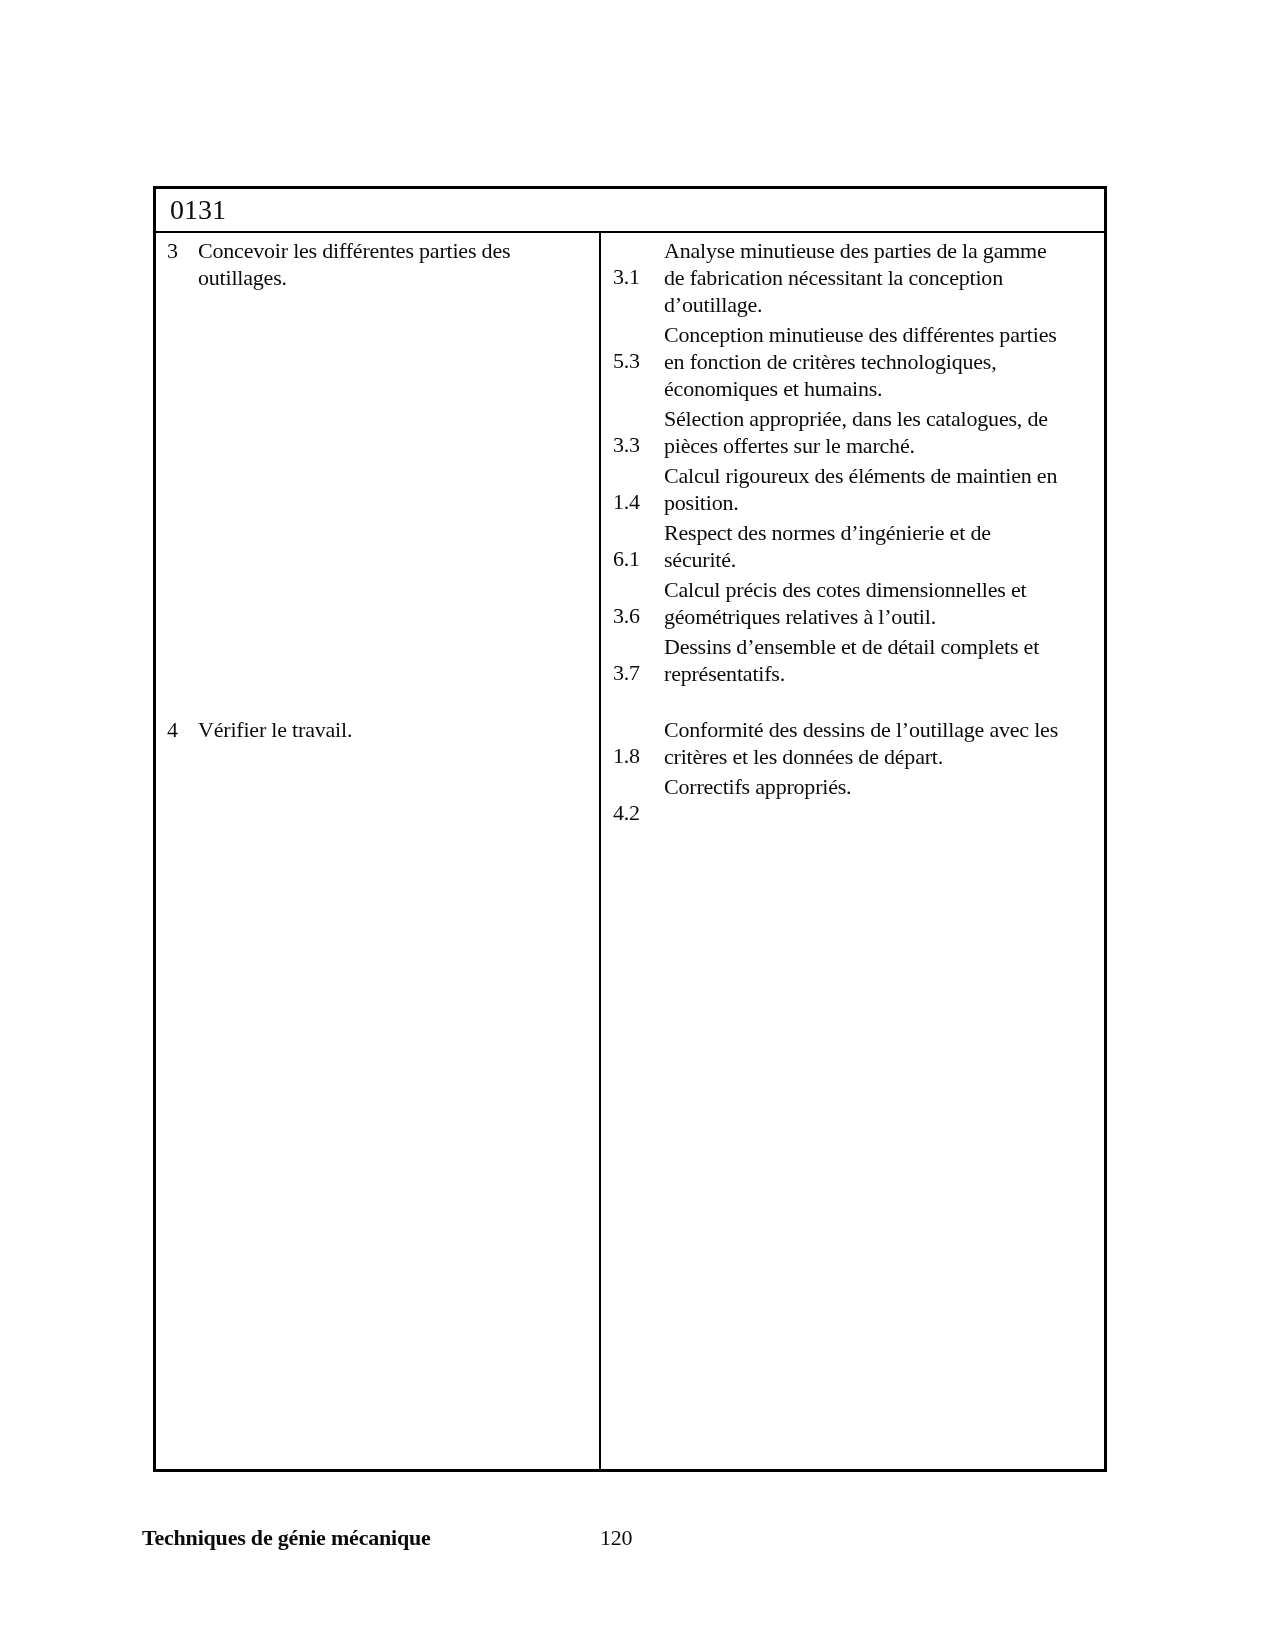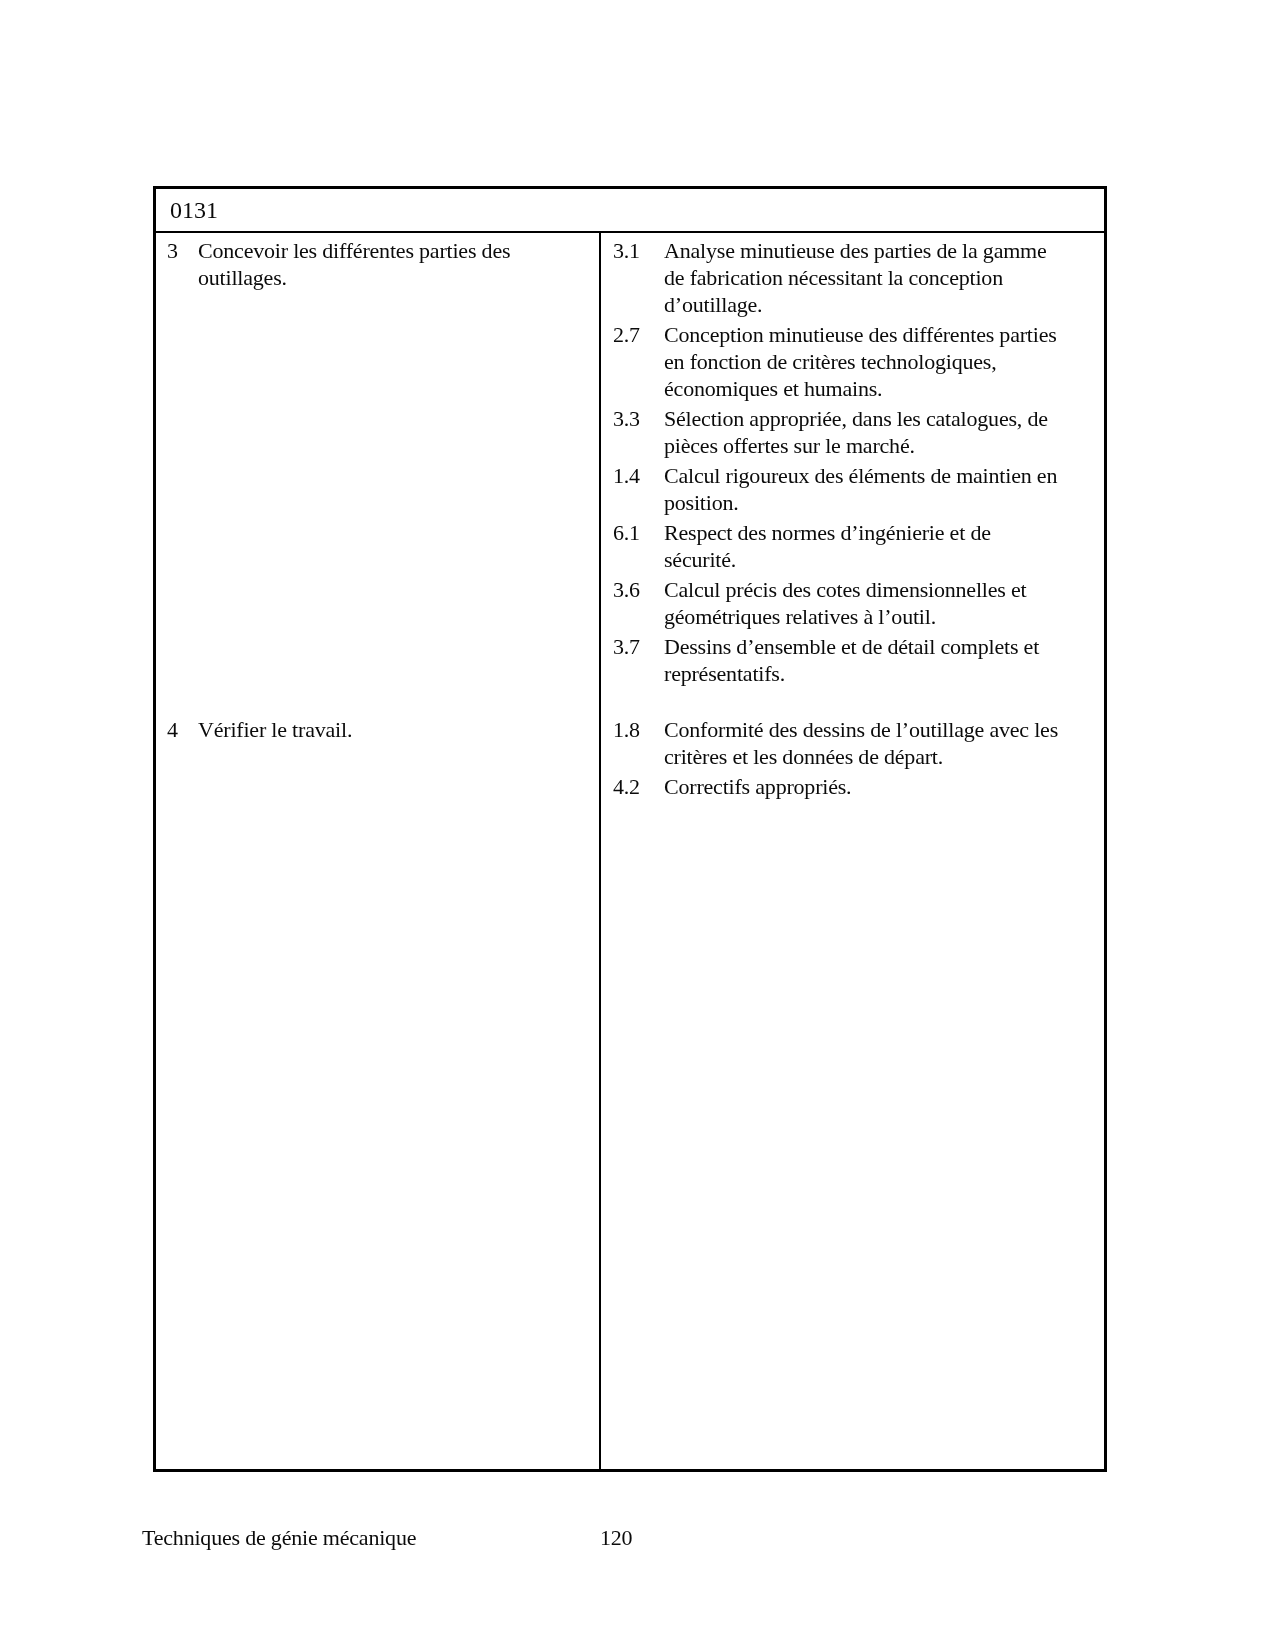--- a/index.html
+++ b/index.html
@@ -8,32 +8,32 @@
     font-family:"Liberation Serif","DejaVu Serif",serif;
     color:#0b0b0b;font-size:22px;line-height:27px;letter-spacing:-0.2px;
     margin:0 auto;overflow:hidden;
   }
   .ctable{
     position:absolute;left:153px;top:186px;width:954px;height:1286px;
     border:3px solid #000;box-sizing:border-box;background:#fff;
   }
   .thead{
     height:44px;border-bottom:2px solid #000;box-sizing:border-box;
-    padding:5px 0 0 14px;font-size:24px;line-height:32px;letter-spacing:0;
+    padding:5px 0 0 14px;font-size:28px;line-height:32px;letter-spacing:0;
   }
   .tbody{position:relative;height:1237px;}
   .vline{position:absolute;left:443px;top:0;bottom:0;width:2px;background:#000;}
   .trow{display:grid;grid-template-columns:445px 1fr;padding-top:4px;align-items:start;}
   .trow.row2{margin-top:22px;}
   .obj{display:flex;margin-bottom:3px;}
   .cell-left .num{flex:0 0 31px;padding-left:11px;}
   .cell-right{padding-right:8px;}
-  .cell-right .num{flex:0 0 51px;padding-left:12px;}
+  .cell-right .num{flex:0 0 51px;padding-left:12px;margin-top:26px;}
   .txt{white-space:pre;}
-  .footer-title{position:absolute;left:142px;top:1524px;}
+  .footer-title{position:absolute;left:142px;top:1524px;font-weight:bold;}
   .footer-page{position:absolute;left:585px;top:1524px;margin-left:15px;}
 </style>
 </head>
 <body>
 
 <div class="page">
 
   <div class="ctable">
 
     <div class="thead">
@@ -52,21 +52,21 @@
           </div>
         </div>
         <div class="cell-right">
           <div class="obj">
             <span class="num">3.1</span>
             <span class="txt">Analyse minutieuse des parties de la gamme
 de fabrication nécessitant la conception
 d’outillage.</span>
           </div>
           <div class="obj">
-            <span class="num">2.7</span>
+            <span class="num">5.3</span>
             <span class="txt">Conception minutieuse des différentes parties
 en fonction de critères technologiques,
 économiques et humains.</span>
           </div>
           <div class="obj">
             <span class="num">3.3</span>
             <span class="txt">Sélection appropriée, dans les catalogues, de
 pièces offertes sur le marché.</span>
           </div>
           <div class="obj">

